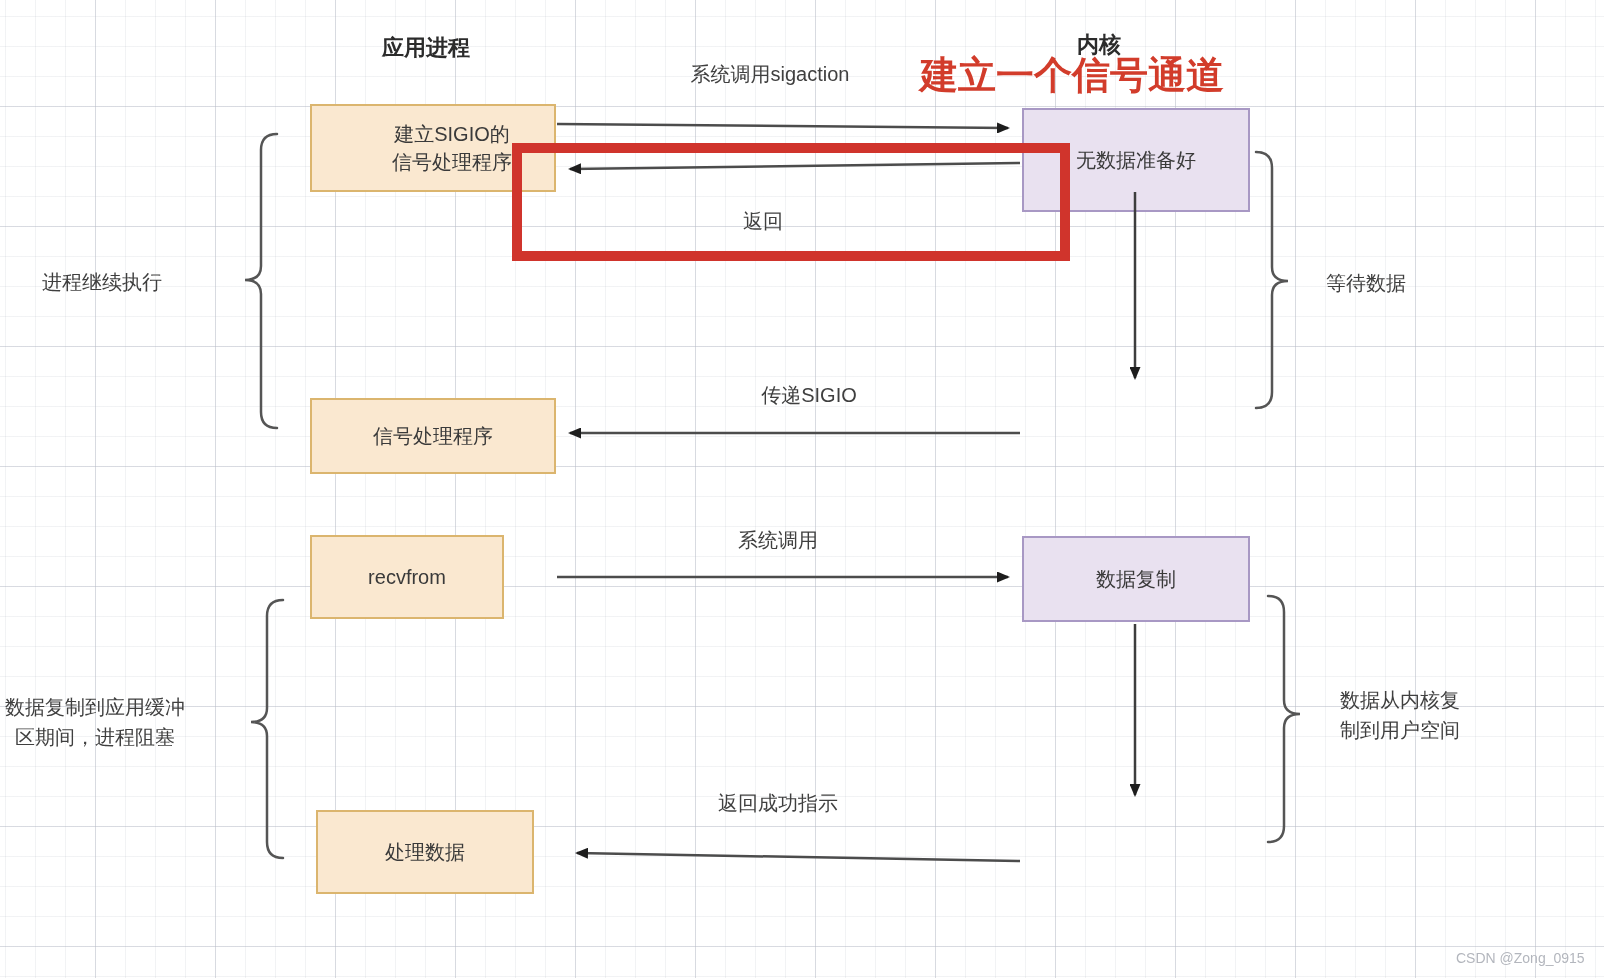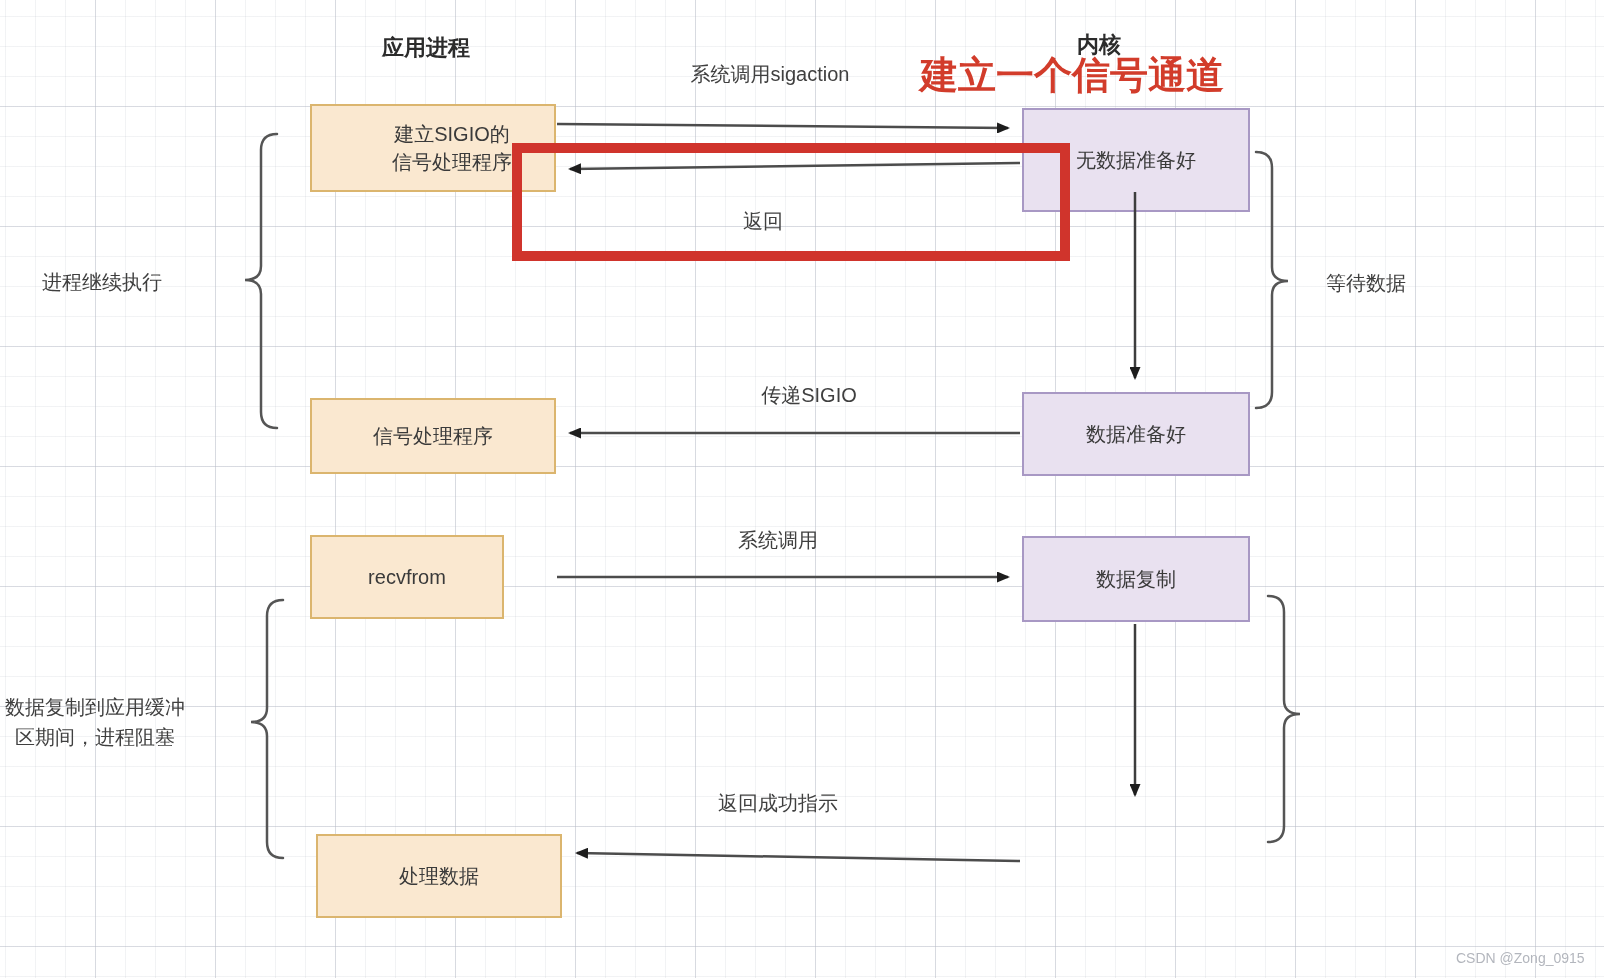--- a/index.html
+++ b/index.html
@@ -143,42 +143,43 @@
   <div class="abs node process" style="left:310px; top:104px; width:246px; height:88px;padding-left:38px;">
     <span>建立SIGIO的</span>
     <span>信号处理程序</span>
   </div>
   <div class="abs node process" style="left:310px; top:398px; width:246px; height:76px;">
     <span>信号处理程序</span>
   </div>
   <div class="abs node process" style="left:310px; top:535px; width:194px; height:84px;">
     <span>recvfrom</span>
   </div>
-  <div class="abs node process" style="left:316px; top:810px; width:246px; height:84px;margin-top:24px;">
+  <div class="abs node process" style="left:316px; top:810px; width:218px; height:84px;">
     <span>处理数据</span>
   </div>
 
   <div class="abs node kernel" style="left:1022px; top:108px; width:228px; height:104px;">
     <span>无数据准备好</span>
-  </div>
-  <div class="abs node kernel" style="left:1022px; top:392px; width:228px; height:84px;">
-    <span>数据准备好</span>
   </div>
   <div class="abs node kernel" style="left:1022px; top:536px; width:228px; height:86px;">
     <span>数据复制</span>
   </div>
 
   <div class="abs arrow-label" style="left:770px; top:61px;">系统调用sigaction</div>
   <div class="abs arrow-label" style="left:763px; top:208px;">返回</div>
   <div class="abs arrow-label" style="left:785px; top:382px;margin-left:24px;">传递SIGIO</div>
   <div class="abs arrow-label" style="left:778px; top:527px;">系统调用</div>
   <div class="abs arrow-label" style="left:778px; top:790px;">返回成功指示</div>
 
   <div class="abs side-label" style="left:42px; top:267px;">进程继续执行</div>
   <div class="abs side-label" style="left:5px; top:692px; text-align:center;">
     <div>数据复制到应用缓冲</div>
     <div>区期间，进程阻塞</div>
   </div>
   <div class="abs side-label" style="left:1326px; top:268px;">等待数据</div>
+  <div class="abs side-label" style="left:1340px; top:685px; text-align:center;">
+    <div>数据从内核复</div>
+    <div>制到用户空间</div>
+  </div>
 
   <div class="abs watermark" style="left:1456px; top:950px;">CSDN @Zong_0915</div>
 
 </div>
 
 </body></html>

